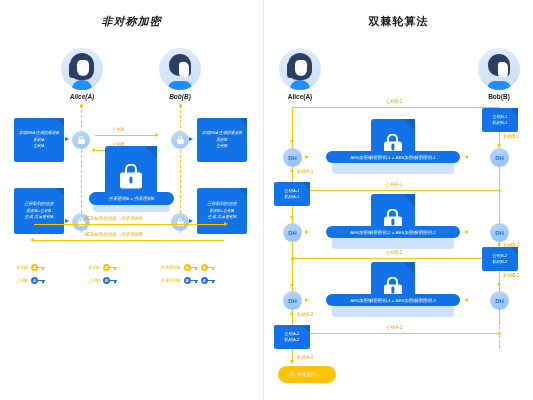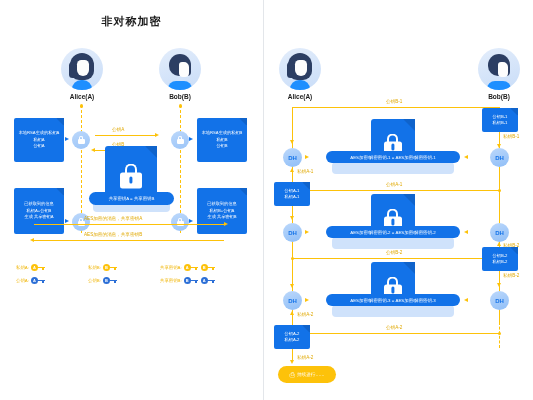--- a/index.html
+++ b/index.html
@@ -2,21 +2,21 @@
 <html><head>
 <meta charset="utf-8">
 <style>
   * { box-sizing: border-box; margin:0; padding:0; }
   body {
     width:533px; height:400px; background:#ffffff;
     font-family:"Liberation Sans","DejaVu Sans",sans-serif;
     overflow:hidden; position:relative;
   }
   .panel { position:absolute; top:0; height:400px; }
-  .panel-left  { left:0;   width:263px; }
+  .panel-left  { left:0;   width:263px;font-style:italic; }
   .panel-right { left:264px; width:269px; }
   .divider { position:absolute; left:263px; top:0; width:1px; height:400px; background:#e3e6ea; }
 
   .title {
     position:absolute; width:100%; text-align:center; top:14px;
     font-size:11px; font-weight:bold; color:#1b1b1b; letter-spacing:1px;
   }
 
   
   .avatar-wrap { position:absolute; text-align:center; width:60px; }
@@ -290,20 +290,21 @@
         <span class="kcirc">A</span>
         <span class="kstem"></span>
       </span>
   </div>
 </div>
 
 <div class="divider"></div>
 
 <div class="panel panel-right">
 
+  <div class="title">双棘轮算法</div>
 
   <div class="avatar-wrap" style="left:6px; top:48px;">
     <div class="avatar">
       <div class="av-hair" style="left:9px; top:5px; width:24px; height:27px; border-radius:12px 12px 9px 9px;"></div>
       <div class="av-face" style="left:16px; top:12px; width:12px; height:16px; border-radius:5px 5px 7px 7px;"></div>
       <div class="av-hair" style="left:8px; top:14px; width:7px; height:16px; border-radius:4px;"></div>
       <div class="av-body" style="left:11px; top:32px; width:20px; height:12px; border-radius:9px 9px 0 0;"></div>
     </div>
     <div class="avatar-label">Alice(A)</div>
   </div>

